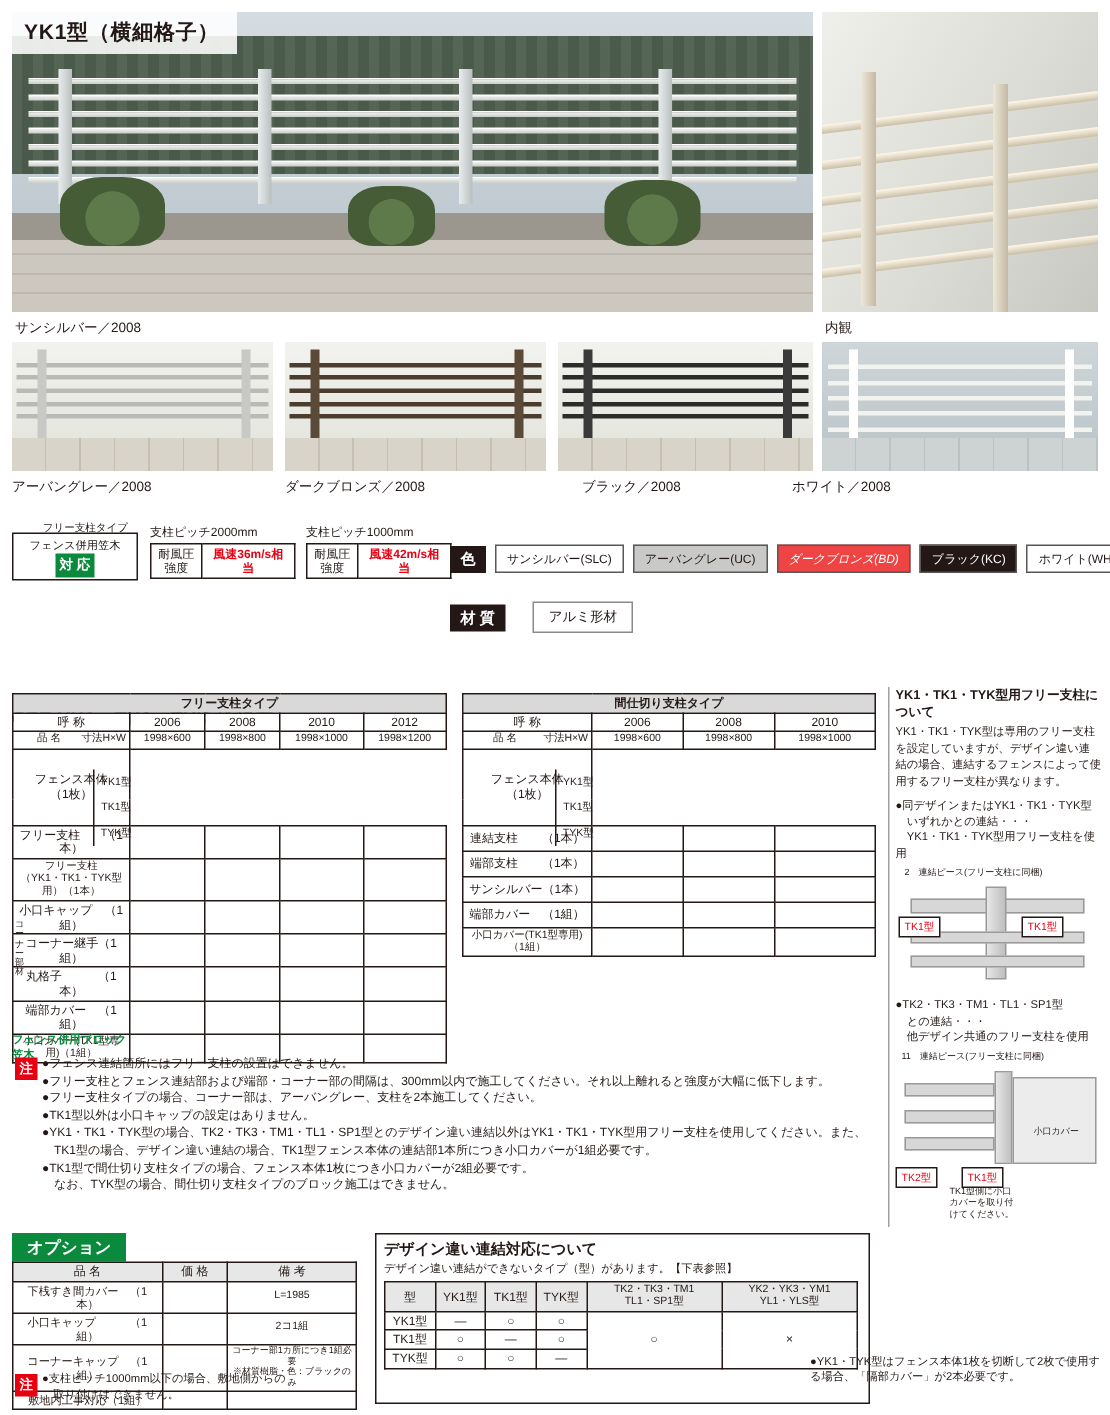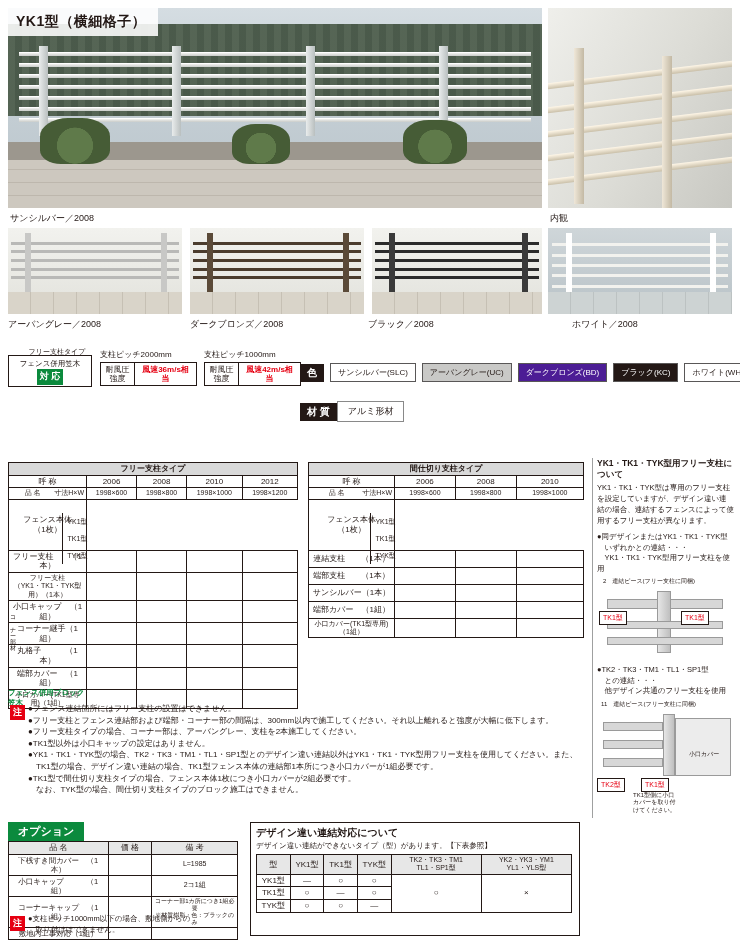--- a/index.html
+++ b/index.html
@@ -117,21 +117,21 @@
   .pitch-strong { color:#e60012; font-weight:bold;margin-left:24px; }
 
   .colorrow { position:absolute; left:300px; top:363px; display:flex; align-items:center; gap:6px;}
   .rowlabel {
     background:#231815; color:#fff; font-size:10px; padding:2px 7px; font-weight:bold;
   }
   .chip {
     border:1px solid #595757; font-size:8px; padding:3px 7px; background:#fff; white-space:nowrap;
   }
   .chip.dark { color:#fff; }
-  .materialrow { position:absolute; left:300px; top:401px; display:flex; align-items:center; gap:0;}
+  .materialrow { position:absolute; left:300px; top:401px; display:flex; align-items:center; gap:18px;}
   .mat-val { font-size:9px; border:1px solid #898989; padding:3px 10px; }
 
   
   .sec-title {
     position:absolute; font-weight:bold; font-size:13px;
   }
   table.grid { border-collapse:collapse; font-size:8px; }
   table.grid th, table.grid td {
     border:1px solid #231815; padding:1px 2px; text-align:center; line-height:1.2;
     background:#fff;
@@ -238,34 +238,34 @@
     <div class="sw-bg" style="background:linear-gradient(#f2f2ee,#e2e2dc)"></div>
     <div class="sw-rail" style="top:16%;background:#2b2b2b"></div>
     <div class="sw-rail" style="top:26%;background:#2b2b2b"></div>
     <div class="sw-rail" style="top:36%;background:#2b2b2b"></div>
     <div class="sw-rail" style="top:46%;background:#2b2b2b"></div>
     <div class="sw-rail" style="top:56%;background:#2b2b2b"></div>
     <div class="sw-post" style="left:10%;background:#3a3a3a"></div>
     <div class="sw-post" style="left:88%;background:#3a3a3a"></div>
     <div class="sw-ground"></div>
   </div>
-  <div class="sw-label" style="left:368px; top:318px;">ブラック／2008</div>
+  <div class="sw-label" style="left:388px; top:318px;">ブラック／2008</div>
 
   <div class="swatch" style="left:548px; top:228px; width:184px;">
     <div class="sw-bg" style="background:linear-gradient(#cfd6d9,#b8c2c7)"></div>
     <div class="sw-rail" style="top:18%;background:#f2f2ee"></div>
     <div class="sw-rail" style="top:30%;background:#f2f2ee"></div>
     <div class="sw-rail" style="top:42%;background:#f2f2ee"></div>
     <div class="sw-rail" style="top:54%;background:#f2f2ee"></div>
     <div class="sw-rail" style="top:66%;background:#f2f2ee"></div>
     <div class="sw-post" style="left:10%;background:#ffffff"></div>
     <div class="sw-post" style="left:88%;background:#ffffff"></div>
     <div class="sw-ground" style="background:repeating-linear-gradient(90deg,#cdd3d3 0 22px,#bcc2c2 22px 23px)"></div>
   </div>
-  <div class="sw-label" style="left:572px; top:318px;">ホワイト／2008</div>
+  <div class="sw-label" style="left:528px; top:318px;">ホワイト／2008</div>
 
   <div style="position:absolute; left:18px; top:345px; width:78px; text-align:center;">
     <div class="free-title">フリー支柱タイプ</div>
   </div>
   <div class="freebox" style="left:8px; top:355px; width:84px; height:32px; padding-top:3px;">
     <div style="font-size:7.5px;">フェンス併用笠木</div>
     <div class="badge-green" style="display:inline-block;margin-top:1px;">対 応</div>
   </div>
 
   <div class="pitchblk" style="left:100px; top:349px;">
@@ -295,21 +295,21 @@
         <td style="width:62px;" class="pitch-strong">風速42m/s相当</td>
       </tr>
     </tbody>
       </table>
   </div>
 
   <div class="colorrow">
     <span class="rowlabel">色</span>
     <span class="chip" style="background:#ffffff;">サンシルバー(SLC)</span>
     <span class="chip" style="background:#c9c9c7;">アーバングレー(UC)</span>
-    <span class="chip dark" style="background:#4c1d95;">ダークブロンズ(BD)</span>
+    <span class="chip dark" style="background:#ef4444;font-style:italic;">ダークブロンズ(BD)</span>
     <span class="chip dark" style="background:#231815;">ブラック(KC)</span>
     <span class="chip" style="background:#ffffff;">ホワイト(WH)</span>
   </div>
 
   <div class="materialrow">
     <span class="rowlabel">材 質</span>
     <span class="mat-val">アルミ形材</span>
   </div>
 
   <div class="sec-title" style="left:8px; top:470px;">CEF-YK1・TK1・TYK 価格表</div>
@@ -607,14 +607,15 @@
       <div class="dg-label dg-red" style="left:44px; top:78px;">TK1型</div>
       <div style="position:absolute; left:92px; top:50px; font-size:6px;">小口カバー</div>
       <div style="position:absolute; left:36px; top:92px; font-size:6px; line-height:1.25;">
         <div>TK1型側に小口</div>
         <div>カバーを取り付</div>
         <div>けてください。</div>
       </div>
     </div>
   </div>
 
+  <div class="footnote" style="left:540px; top:903px; width:196px; font-size:7.5px; line-height:1.35;">●YK1・TYK型はフェンス本体1枚を切断して2枚で使用する場合、「隔部カバー」が2本必要です。</div>
 
 </div>
 
 </body></html>

